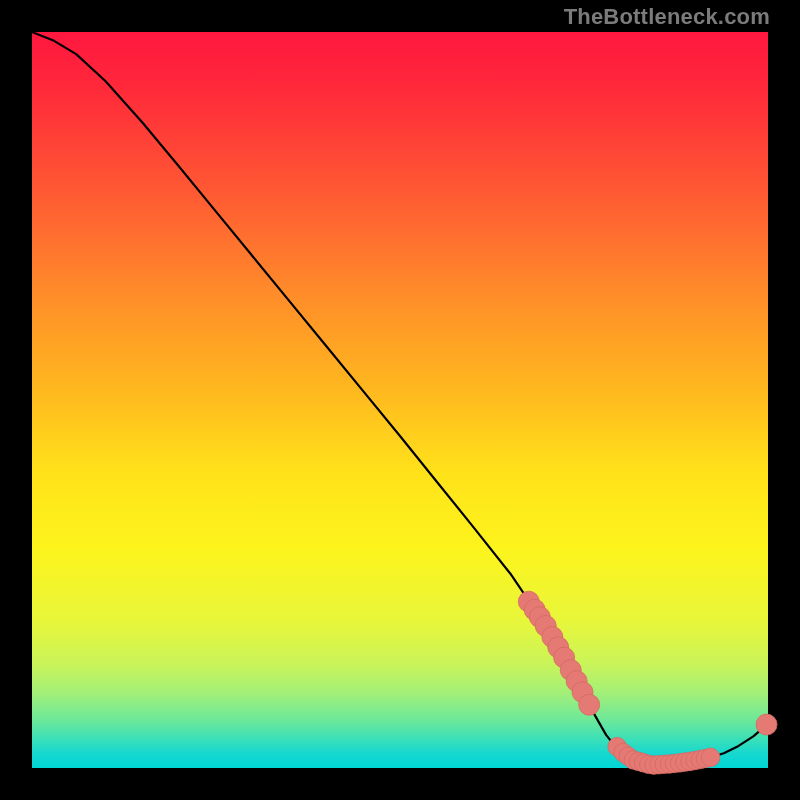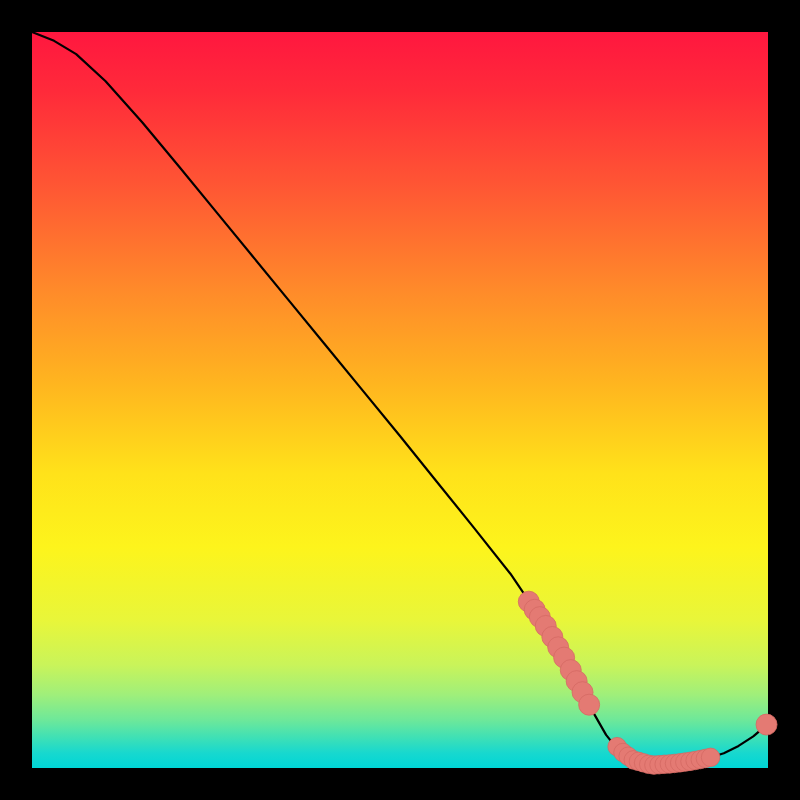--- a/index.html
+++ b/index.html
@@ -58,20 +58,21 @@
     font-weight: 600;
     color: #7b7b7b;
     letter-spacing: 0.2px;
     user-select: none;
   }
 </style>
 </head>
 <body>
 
 <div class="stage">
+  <div class="watermark">TheBottleneck.com</div>
   <div class="plot">
     <svg class="curve" viewBox="0 0 736 736">
       <path id="curve-path" fill="none" stroke-width="2.2" stroke-linecap="round" stroke-linejoin="round" d="M0.00 0.00 L22.08 8.83 L44.16 22.08 L73.60 49.31 L110.40 90.53 L147.20 134.69 L184.00 179.58 L220.80 224.48 L257.60 269.38 L294.40 314.27 L331.20 359.17 L368.00 404.06 L404.80 449.70 L441.60 495.33 L478.40 541.70 L515.20 596.16 L529.92 621.92 L544.64 649.15 L559.36 677.12 L574.08 702.88 L588.80 721.28 L603.52 730.11 L618.24 733.06 L632.96 732.32 L647.68 730.85 L662.40 728.64 L677.12 725.70 L691.84 721.28 L706.56 713.92 L721.28 704.35 L736.00 691.84" stroke="#000000"></path>
       <g id="dots">
           <circle cx="496.80" cy="569.66" r="10.51" fill="#e47a73" stroke="#d46a63" stroke-width="0.8"></circle>
           <circle cx="502.69" cy="577.76" r="10.51" fill="#e47a73" stroke="#d46a63" stroke-width="0.8"></circle>
           <circle cx="507.84" cy="585.12" r="10.51" fill="#e47a73" stroke="#d46a63" stroke-width="0.8"></circle>
           <circle cx="513.73" cy="593.95" r="10.51" fill="#e47a73" stroke="#d46a63" stroke-width="0.8"></circle>
           <circle cx="520.35" cy="604.99" r="10.51" fill="#e47a73" stroke="#d46a63" stroke-width="0.8"></circle>
           <circle cx="526.24" cy="615.30" r="10.51" fill="#e47a73" stroke="#d46a63" stroke-width="0.8"></circle>

